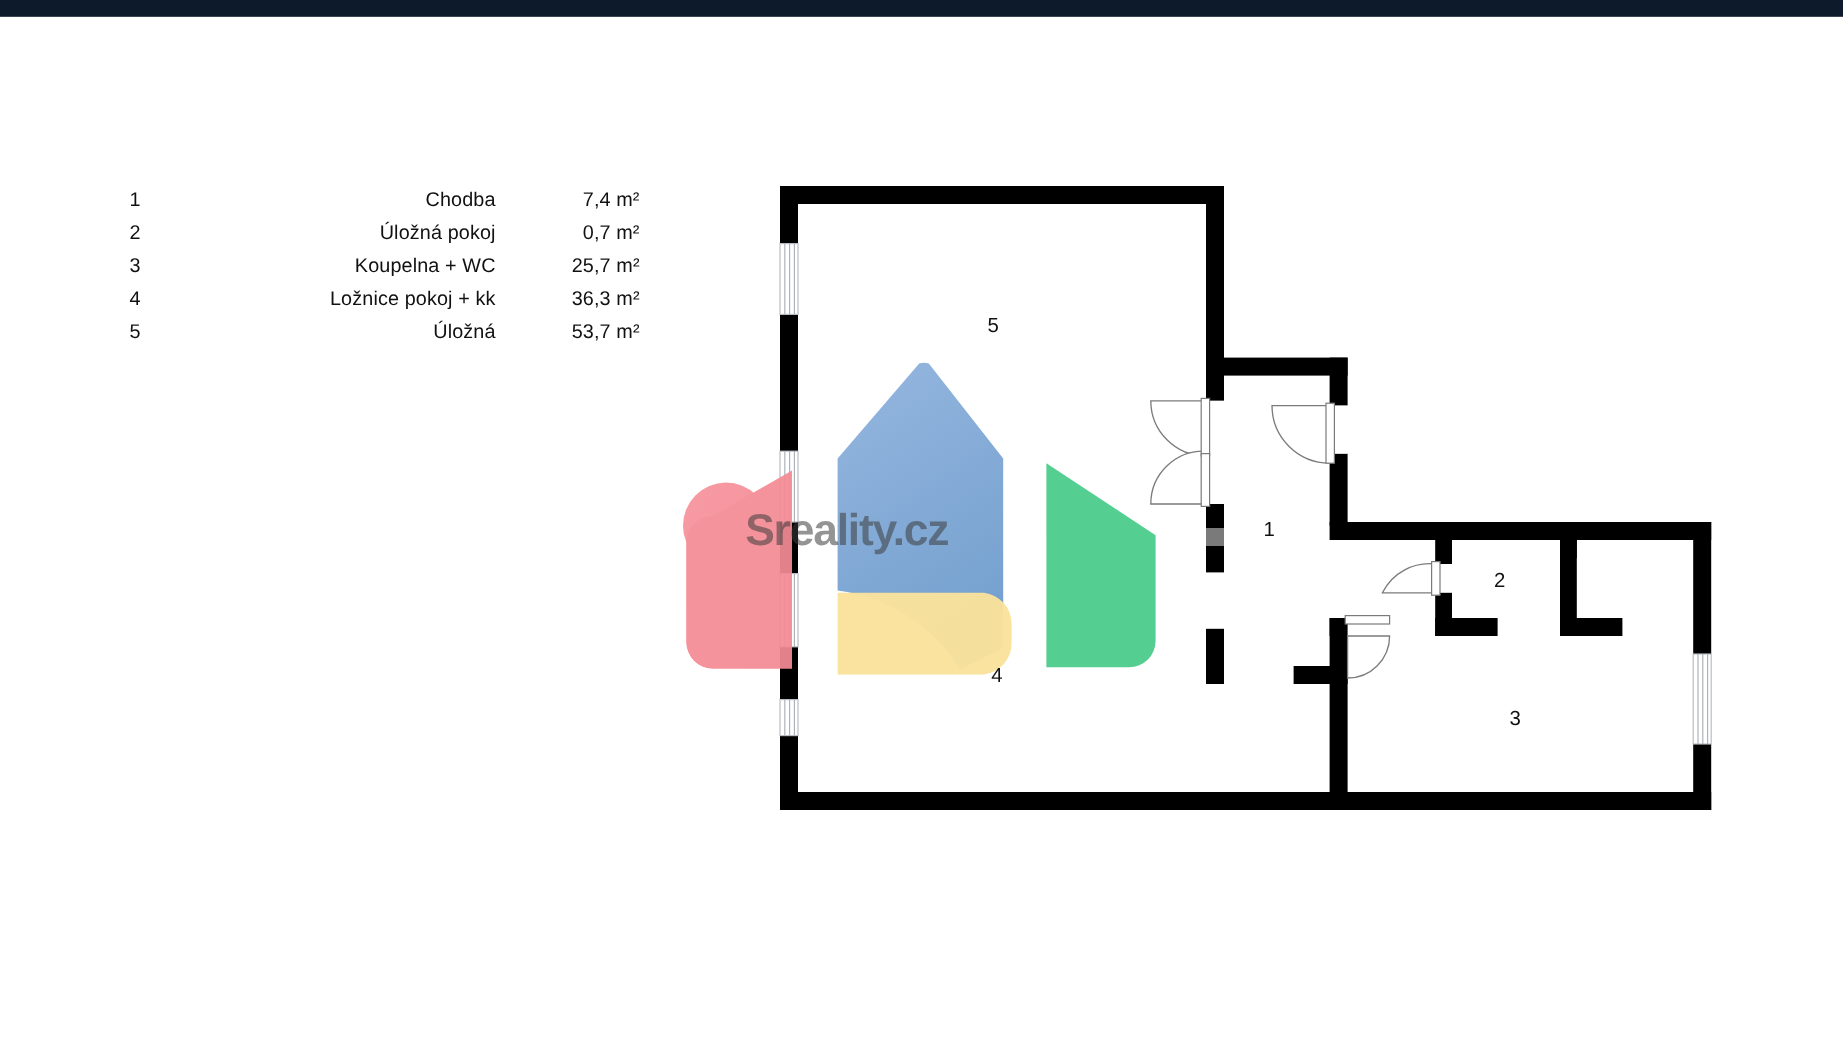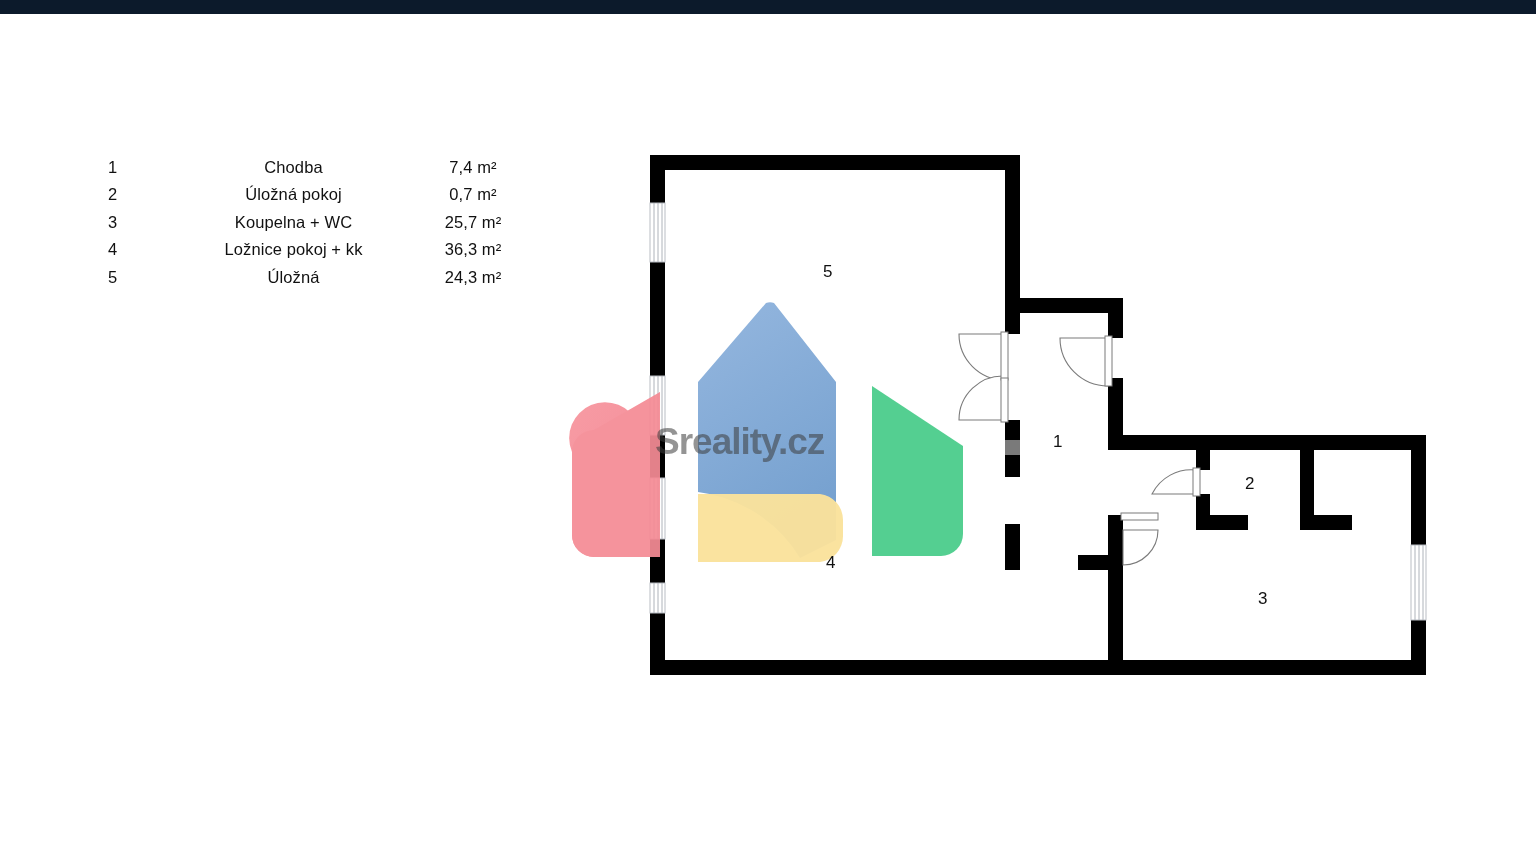--- a/index.html
+++ b/index.html
@@ -32,36 +32,36 @@
   }
   .legend-row {
     display: flex;
     align-items: baseline;
     height: 27.4px;
     color: #111111;
     font-size: 16.5px;
     letter-spacing: 0.1px;
   }
   .lg-num  { width: 66px; flex: 0 0 66px; text-align: left; }
-  .lg-name { flex: 1 1 auto; text-align: center; }
-  .lg-area { width: 120px; flex: 0 0 120px; text-align: center; }
+  .lg-name { flex: 1 1 auto; text-align: right; }
+  .lg-area { width: 120px; flex: 0 0 120px; text-align: right; }
 
   
   #plan {
     position: absolute;
     left: 0; top: 0;
     width: 1536px;
     height: 864px;
   }
   #plan svg { display: block; }
 
   
   #watermark {
     position: absolute;
-    left: 655px;
+    left: 621px;
     top: 424px;
     width: 330px;
     height: 36px;
     font-size: 37px;
     font-weight: 700;
     letter-spacing: -1px;
     color: rgba(60,60,60,0.55);
     line-height: 36px;
     white-space: nowrap;
     pointer-events: none;
@@ -104,21 +104,21 @@
       <span class="lg-area">25,7 m²</span>
     </div>
     <div class="legend-row">
       <span class="lg-num">4</span>
       <span class="lg-name">Ložnice pokoj + kk</span>
       <span class="lg-area">36,3 m²</span>
     </div>
     <div class="legend-row">
       <span class="lg-num">5</span>
       <span class="lg-name">Úložná</span>
-      <span class="lg-area">24,3 m²</span>
+      <span class="lg-area">53,7 m²</span>
     </div>
   </div>
 
   <div id="plan">
     <svg width="1536" height="864" viewBox="0 0 1536 864" xmlns="http://www.w3.org/2000/svg">
 
       <g fill="#000000">
 
         <rect x="650" y="155" width="370" height="15"></rect>
 

